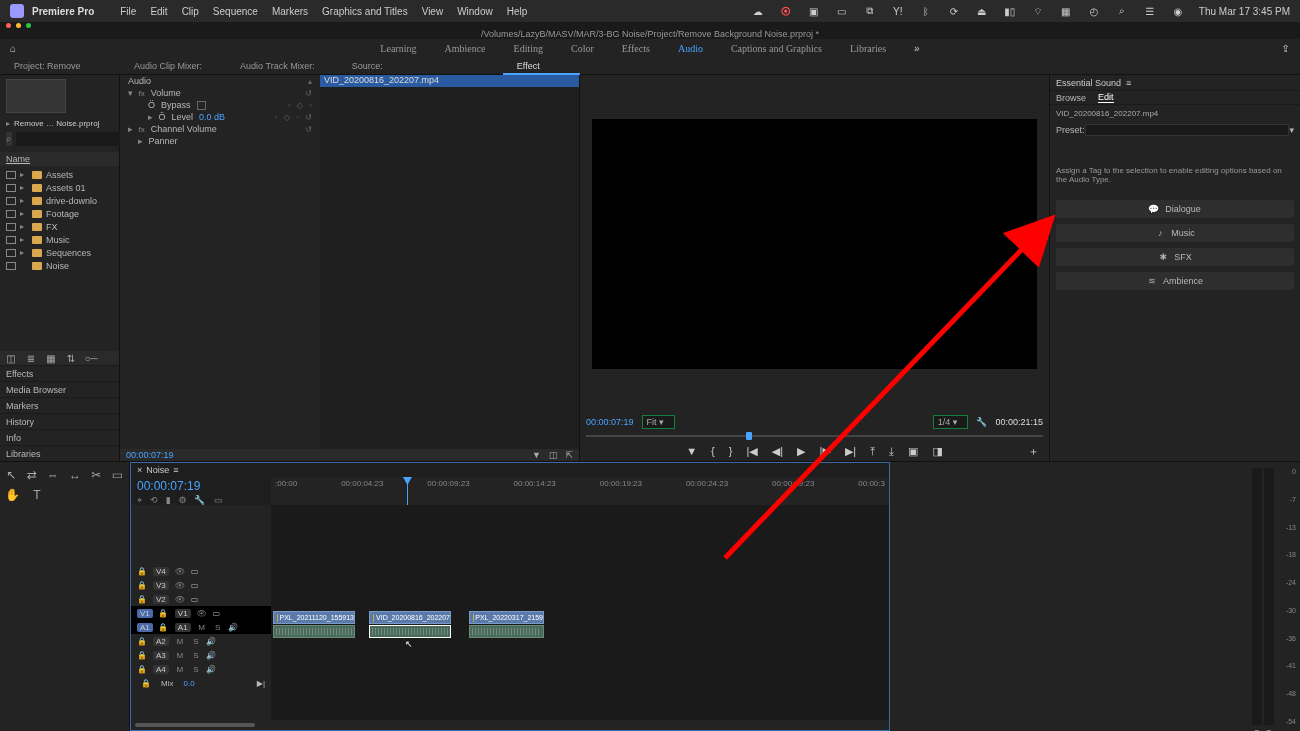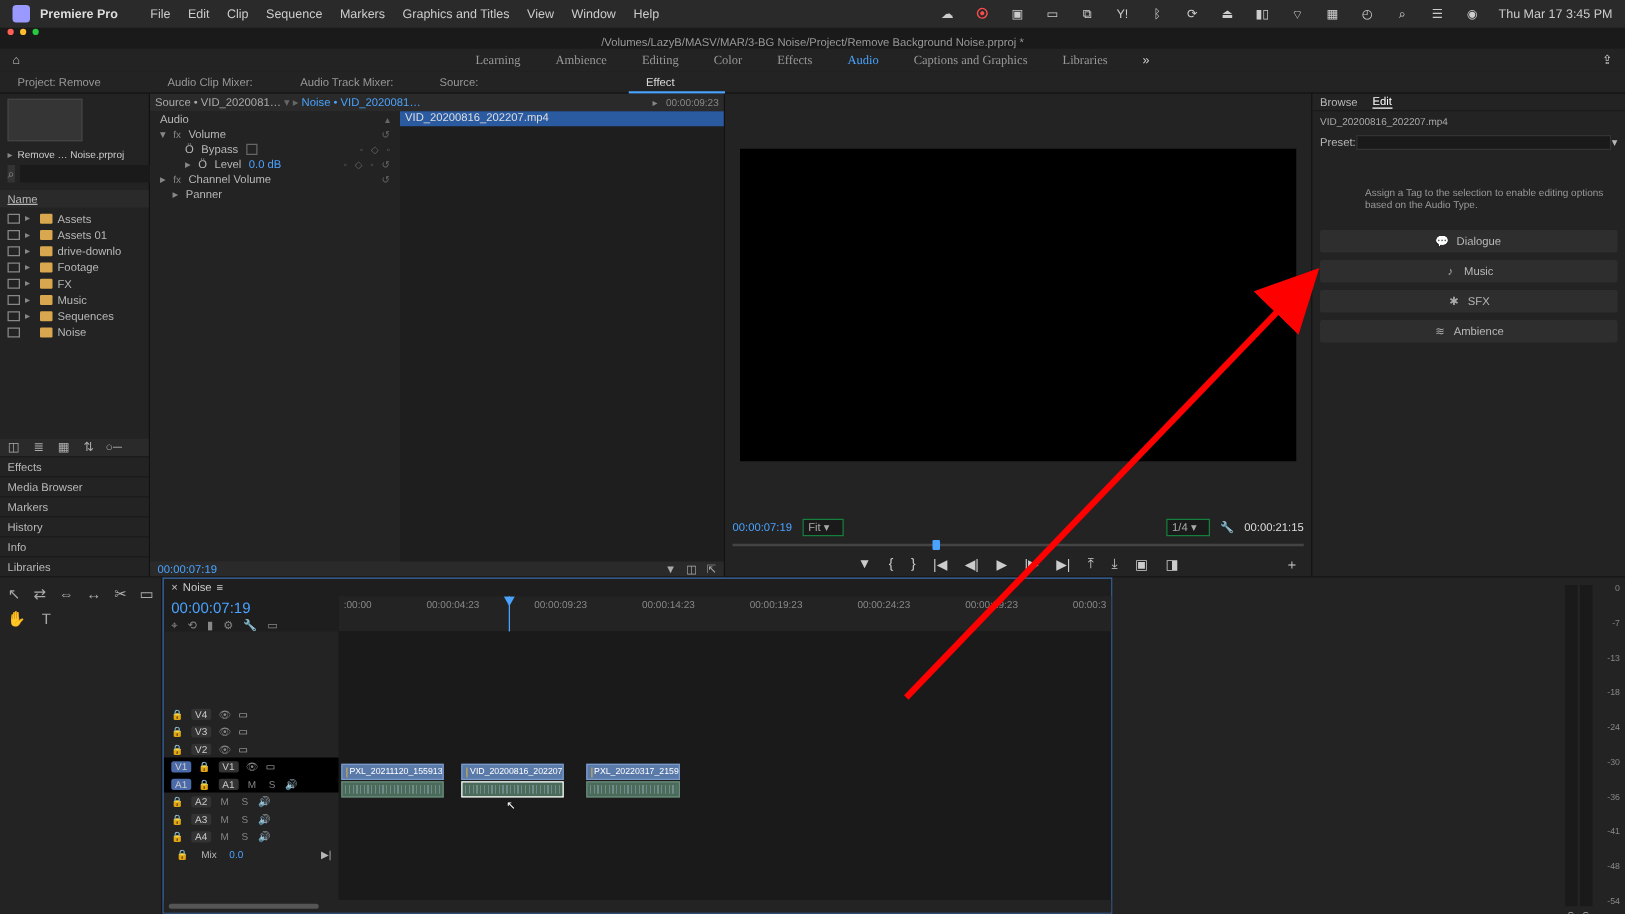--- a/index.html
+++ b/index.html
@@ -87,21 +87,21 @@
 .prog-ctrls { height: 20px; display: flex; align-items: center; justify-content: center; gap: 14px; color: #ccc; font-size: 11px; position:relative;}
 .prog-ctrls .plus { position:absolute; right:10px;}
 
 
 .es-header { height: 16px; padding: 3px 6px; font-size: 9px; color: #ccc; border-bottom:1px solid #1a1a1a;}
 .es-tabs { height: 14px; display: flex; gap: 12px; padding: 0 6px; font-size: 9px; align-items: center; border-bottom:1px solid #1a1a1a;}
 .es-tabs .et.active { color: #fff; border-bottom: 1px solid #fff; }
 .es-clipname { padding: 4px 6px; font-size: 8px; color: #aaa; }
 .es-preset { padding: 2px 6px; display: flex; align-items: center; gap: 0; font-size: 9px; }
 .es-preset .pst { flex:1; background:#1a1a1a; height:12px; border:1px solid #333;}
-.es-hint { padding: 8px 6px; font-size: 8px; color: #999; margin-top:20px;margin-left:36px;}
+.es-hint { padding: 8px 6px; font-size: 8px; color: #999; margin-top:20px;}
 .es-types { padding: 4px 6px; display: flex; flex-direction: column; gap: 6px; margin-top:4px;}
 .es-types .tbtn { background: #2e2e2e; height: 18px; display: flex; align-items: center; justify-content: center; gap: 6px; font-size: 9px; cursor: default; border-radius:2px;}
 .es-types .tico { width:10px; height:10px; display:flex;align-items:center;justify-content:center; color:#aaa;}
 
 
 .bottom-grid { display: flex; height: 270px; border-top: 1px solid #111; }
 .timeline-tools { width: 130px; background: #232323; padding: 6px; border-right:1px solid #111;}
 .timeline-tools .trow { display: flex; gap: 10px; margin-bottom: 6px; }
 .timeline-tools .tico { width: 14px; height: 14px; color: #aaa; font-size: 12px; display:flex;align-items:center;justify-content:center;}
 .timeline-panel { width: 760px; background: #1e1e1e; border: 1px solid #3a6aa8; display: flex; flex-direction: column; }
@@ -289,24 +289,20 @@
       <div class="sp">Effects</div>
       <div class="sp">Media Browser</div>
       <div class="sp">Markers</div>
       <div class="sp">History</div>
       <div class="sp">Info</div>
       <div class="sp">Libraries</div>
     </div>
   </div>
 
   <div class="mid-col">
-    <div class="ec-header">
-      <span><span class="src">Source • VID_2020081…</span> <span style="color:#666;">▾ ▸</span> <span class="clip">Noise • VID_2020081…</span></span>
-      <span style="color:#888;font-size:8px;">▸ &nbsp; <span>00:00:09:23</span></span>
-    </div>
     <div class="ec-body">
       <div class="ec-tree">
         <div class="erow">
             <span>Audio</span>
             <span class="kfctl">▴</span>
           </div>
         <div class="erow">
             <span style="color:#888;">▾</span>
             <span class="fx">fx</span>
             <span>Volume</span>
@@ -378,20 +374,21 @@
       <span>▶|</span>
       <span>⤒</span>
       <span>⤓</span>
       <span>▣</span>
       <span>◨</span>
       <span class="plus">＋</span>
     </div>
   </div>
 
   <div class="right-col">
+    <div class="es-header"><span>Essential Sound</span> &nbsp;≡</div>
     <div class="es-tabs">
       <span class="et">Browse</span>
       <span class="et active">Edit</span>
     </div>
     <div class="es-clipname">VID_20200816_202207.mp4</div>
     <div class="es-preset">
       <span>Preset:</span>
       <div class="pst"></div>
       <span>▾</span>
     </div>

